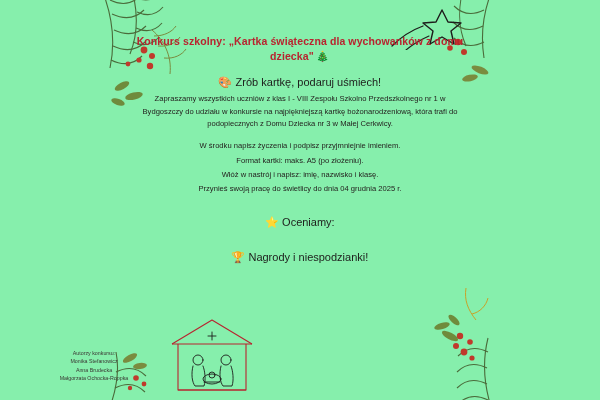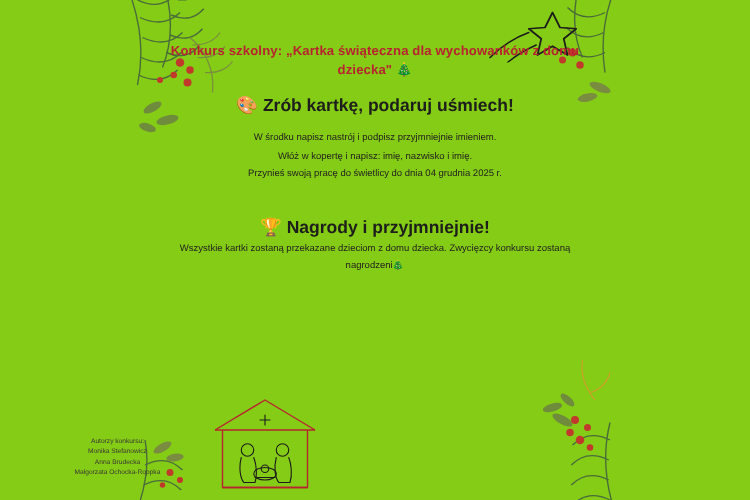--- a/index.html
+++ b/index.html
@@ -10,21 +10,21 @@
     width: 600px;
     height: 400px;
     background: #fdfcf7;
     font-family: "Liberation Sans", sans-serif;
     overflow: hidden;
   }
   .poster {
     position: relative;
     width: 600px;
     height: 400px;
-    background: #84cc16;
+    background: #86efac;
     box-sizing: border-box;
     overflow: hidden;
   }
   
   .deco {
     position: absolute;
     pointer-events: none;
   }
   .deco-left-top  { left: 92px;  top: -10px; }
   .deco-right-top { right: 96px; top: -14px; }
@@ -41,22 +41,22 @@
   }
   .title {
     font-size: 10.5px;
     font-weight: bold;
     color: #b8232f;
     line-height: 1.45;
     margin: 0 0 12px 0;
     letter-spacing: 0.1px;
   }
   .sec-head {
-    font-size: 14px;
-    font-weight: bold;
+    font-size: 11px;
+    font-weight: normal;
     color: #1d1d1b;
     margin: 10px 0 4px 0;
   }
   .para {
     font-size: 7.6px;
     color: #24221f;
     line-height: 1.62;
     margin: 0 0 2px 0;
   }
   .gap { height: 8px; }
@@ -205,31 +205,33 @@
       <path d="M36 66 L52 66"></path>
       <path d="M44 16 L44 24"></path>
       <path d="M40 20 L48 20"></path>
     </g>
   </svg>
 
   <div class="content">
     <div class="title">Konkurs szkolny: „Kartka świąteczna dla wychowanków z domu dziecka" 🎄</div>
 
     <div class="sec-head">🎨 Zrób kartkę, podaruj uśmiech!</div>
+    <div class="para">Zapraszamy wszystkich uczniów z klas I - VIII Zespołu Szkolno Przedszkolnego nr 1 w Bydgoszczy do udziału w konkursie na najpiękniejszą kartkę bożonarodzeniową, która trafi do podopiecznych z Domu Dziecka nr 3 w Małej Cerkwicy.</div>
 
     <div class="gap"></div>
-    <div class="para">W środku napisz nastrój i podpisz przyjmniejnie imieniem.</div>
-    <div class="para">Włóż w kopertę i napisz: imię, nazwisko i imię.</div>
+    <div class="para">W środku napisz życzenia i podpisz przyjmniejnie imieniem.</div>
+    <div class="para">Format kartki: maks. A5 (po złożeniu).</div>
+    <div class="para">Włóż w nastrój i napisz: imię, nazwisko i klasę.</div>
     <div class="para">Przynieś swoją pracę do świetlicy do dnia 04 grudnia 2025 r.</div>
 
     <div class="gap"></div>
+    <div class="sec-head">⭐ Oceniamy:</div>
 
     <div class="gap"></div>
-    <div class="sec-head">🏆 Nagrody i przyjmniejnie!</div>
-    <div class="para">Wszystkie kartki zostaną przekazane dzieciom z domu dziecka. Zwycięzcy konkursu zostaną nagrodzeni🎄</div>
+    <div class="sec-head">🏆 Nagrody i niespodzianki!</div>
   </div>
 
   <div class="credits">
     <div class="c-head">Autorzy konkursu:</div>
     <div>Monika Stefanowicz</div>
     <div>Anna Brudecka</div>
     <div>Małgorzata Ochocka-Roppka</div>
   </div>
 
 </div>

